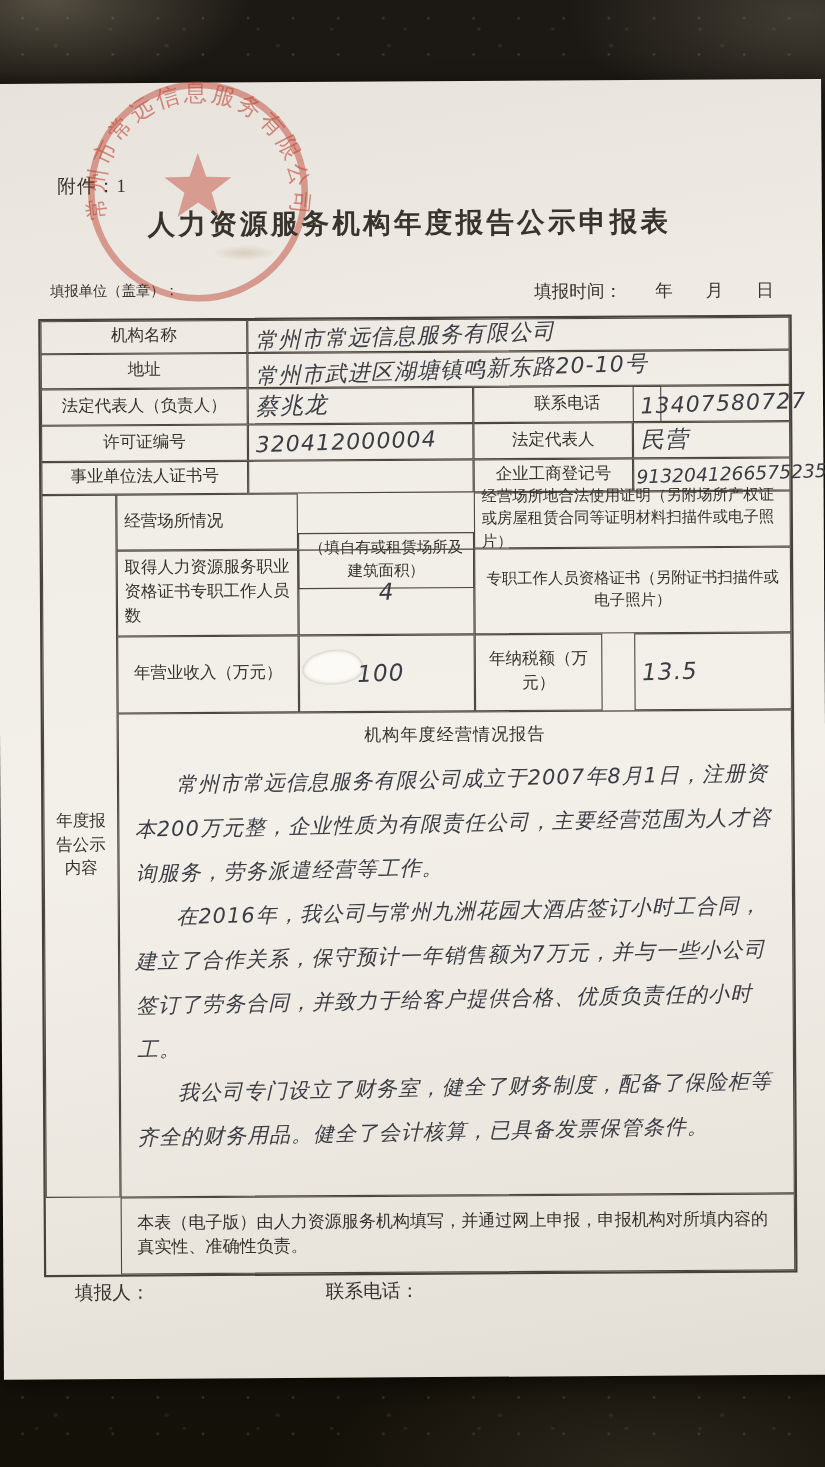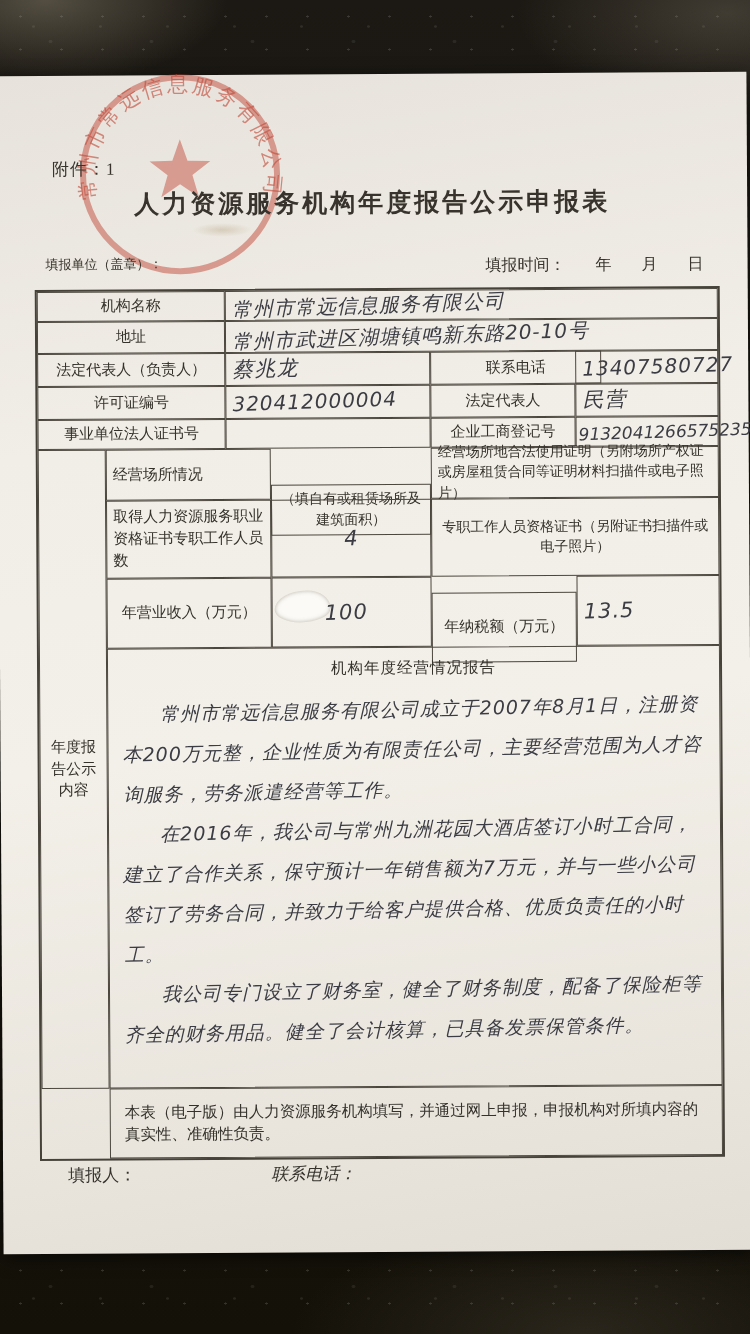--- a/index.html
+++ b/index.html
@@ -37,21 +37,21 @@
     font-size:20px;transform:rotate(-1.6deg);letter-spacing:1px;}
   .hw.big{font-size:21px;}
   .report-cell{position:absolute;box-sizing:border-box;border:1px solid #4b463e;
     padding:8px 14px 0 14px;}
   .report-head{text-align:center;font-size:15.5px;color:#35322c;letter-spacing:1px;margin:2px 0 10px 0;}
   .hw-para{font-family:"DejaVu Sans",sans-serif;font-style:italic;color:#3b3c44;
     font-size:19px;line-height:40px;margin:0;text-indent:2em;transform:rotate(-0.8deg);
     letter-spacing:1px;}
   .footer-line{position:absolute;top:1088px;left:0;width:100%;font-size:17px;color:#35322c;}
   .footer-line .flabel{position:absolute;left:65px;}
-  .footer-line .plabel{position:absolute;left:268px;font-style:italic;}
+  .footer-line .plabel{position:absolute;left:293px;}
   .stamp{position:absolute;left:68px;top:-16px;width:230px;height:230px;pointer-events:none;}
   .blobwrap{position:relative;display:flex;align-items:center;justify-content:center;}
   .scribble{position:absolute;left:8px;top:18px;width:52px;height:26px;opacity:.55;}
   .blob{position:absolute;left:2px;top:12px;width:56px;height:32px;background:#fbfaf6;
     border-radius:58% 42% 55% 45%/60% 55% 45% 40%;box-shadow:0 0 4px rgba(120,110,90,.5) inset;}
   .rev-val{position:relative;margin-left:46px;}
   .smudge{position:absolute;left:195px;top:148px;width:60px;height:14px;
     background:radial-gradient(ellipse,rgba(150,120,70,.25),transparent 70%);}
 </style>
 </head>
@@ -132,21 +132,21 @@
       <div class="cell" style="left:393px;top:209px;width:288px;height:78px;font-size:14px;">专职工作人员资格证书（另附证书扫描件或电子照片）</div>
 
       <div class="cell" style="left:68px;top:287px;width:165px;height:70px;">年营业收入（万元）</div>
       <div class="cell la blobwrap" style="left:233px;top:287px;width:160px;height:70px;">
         <svg class="scribble" viewBox="0 0 52 26">
           <path d="M2,14 C8,4 14,22 20,10 C26,0 30,20 38,10 C44,3 48,16 50,9" fill="none" stroke="#6d6a62" stroke-width="2.4"></path>
         </svg>
         <span class="blob"></span>
         <span class="hw big rev-val">100</span>
       </div>
-      <div class="cell" style="left:393px;top:287px;width:145px;height:70px;margin-top:16px;">年纳税额（万元）</div>
+      <div class="cell" style="left:393px;top:287px;width:116px;height:70px;">年纳税额（万元）</div>
       <div class="cell la" style="left:538px;top:287px;width:143px;height:70px;">
         <span class="hw big">13.5</span>
       </div>
 
       <div class="report-cell" style="left:68px;top:357px;width:613px;height:440px;">
         <div class="report-head">机构年度经营情况报告</div>
         <p class="hw-para">常州市常远信息服务有限公司成立于2007年8月1日，注册资本200万元整，企业性质为有限责任公司，主要经营范围为人才咨询服务，劳务派遣经营等工作。</p>
         <p class="hw-para">在2016年，我公司与常州九洲花园大酒店签订小时工合同，建立了合作关系，保守预计一年销售额为7万元，并与一些小公司签订了劳务合同，并致力于给客户提供合格、优质负责任的小时工。</p>
         <p class="hw-para">我公司专门设立了财务室，健全了财务制度，配备了保险柜等齐全的财务用品。健全了会计核算，已具备发票保管条件。</p>
       </div>

